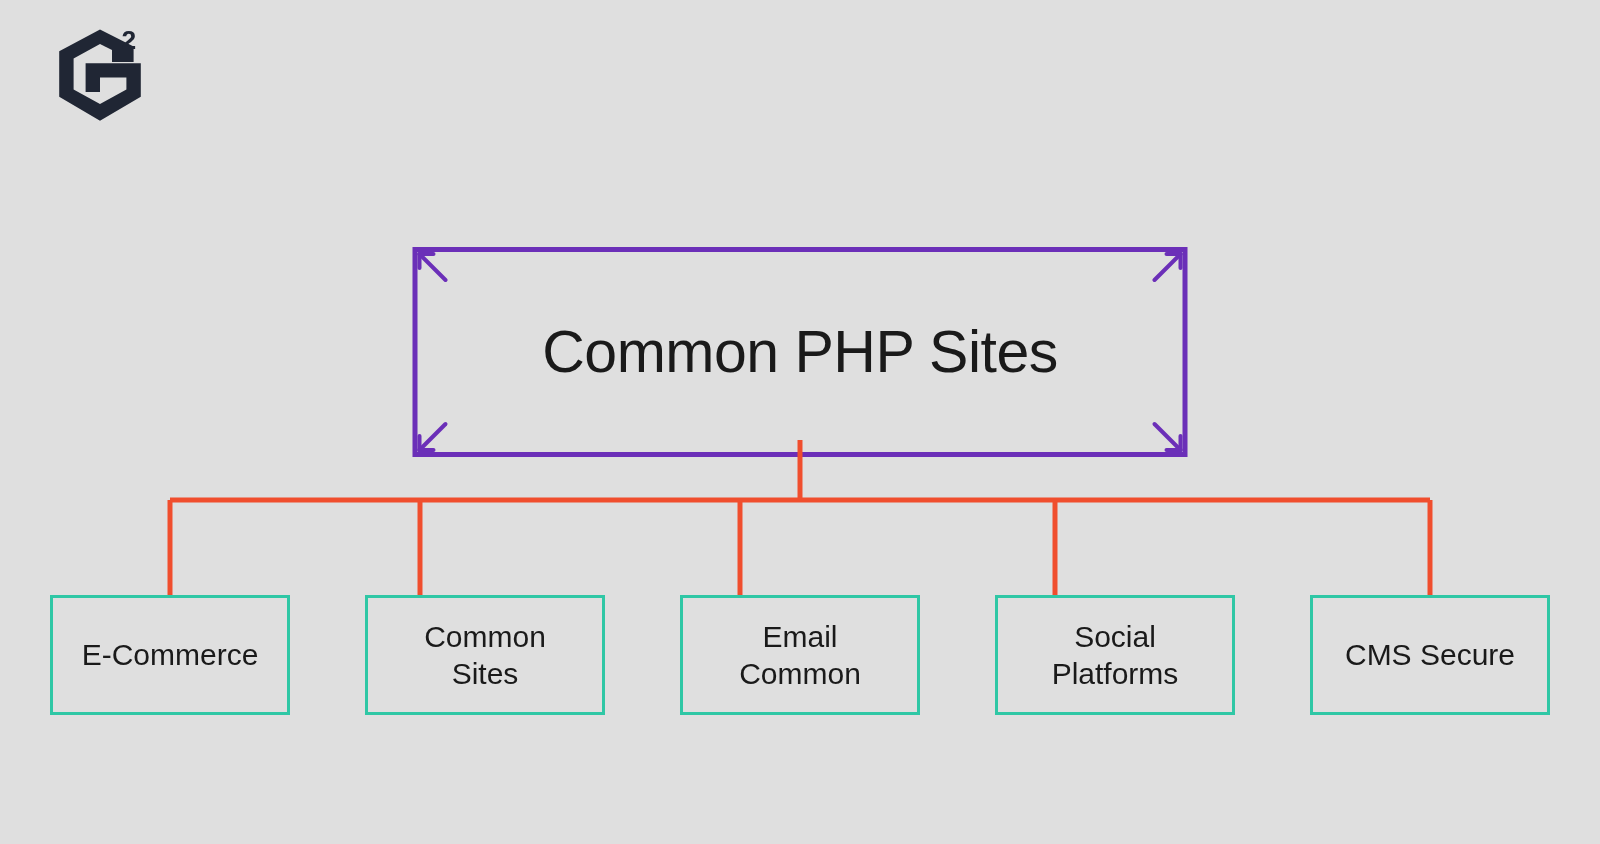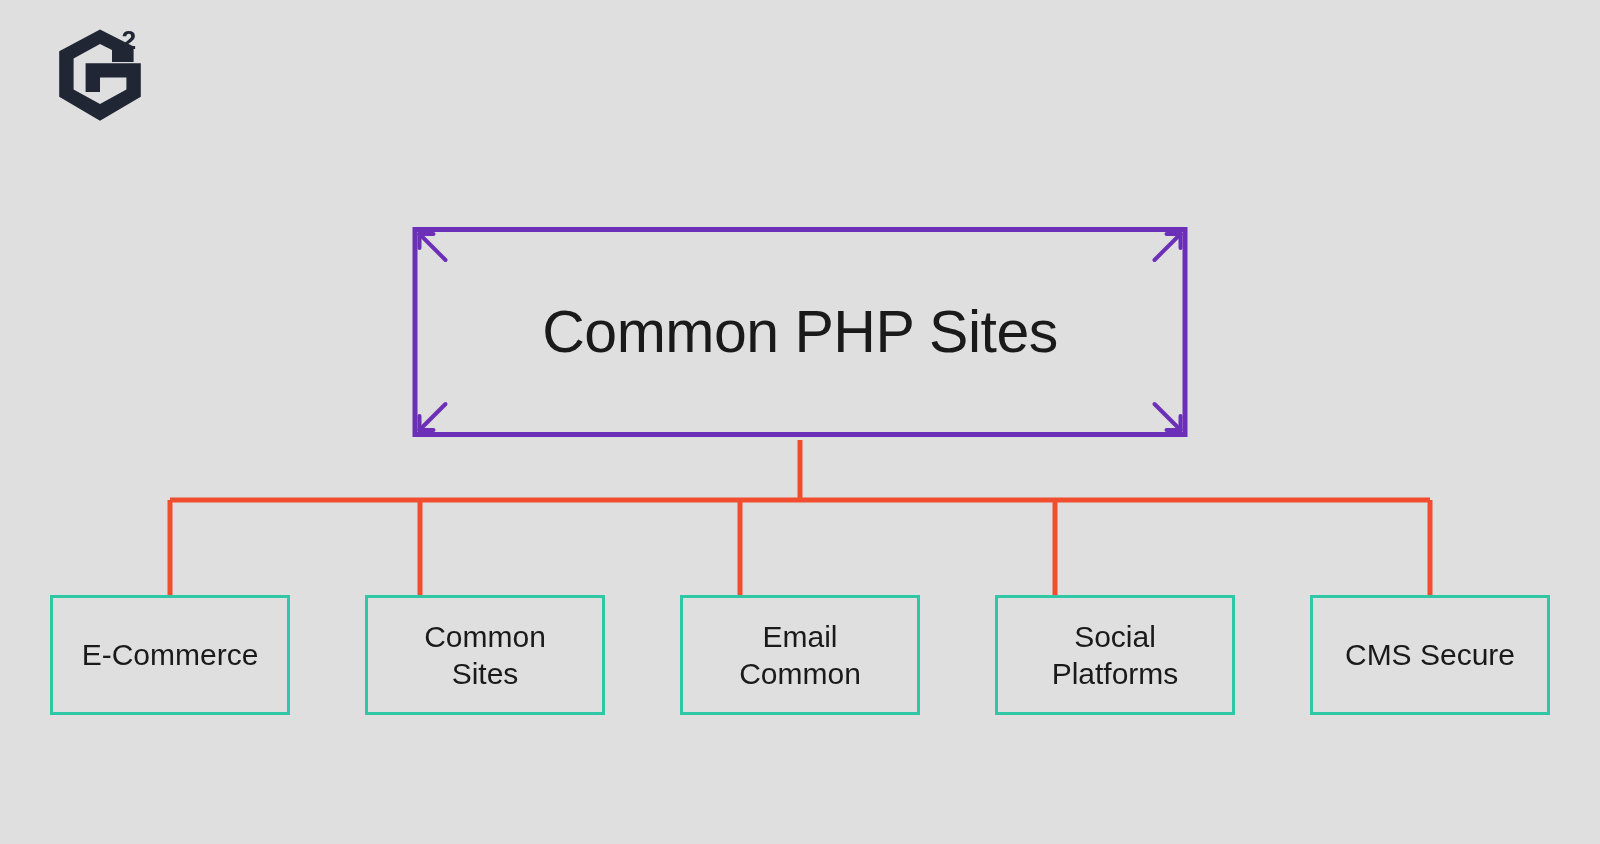--- a/index.html
+++ b/index.html
@@ -14,21 +14,21 @@
       font-family: -apple-system, BlinkMacSystemFont, "Segoe UI", Helvetica, Arial, sans-serif;
       position: relative;
     }
     .logo {
       position: absolute;
       top: 20px;
       left: 40px;
     }
     .title-box {
       position: absolute;
-      top: 227px;
+      top: 247px;
       left: 50%;
       transform: translateX(-50%);
       width: 775px;
       height: 210px;
       border: 5px solid #6b2fb8;
       background: #dfdfdf;
       display: flex;
       align-items: center;
       justify-content: center;
     }

